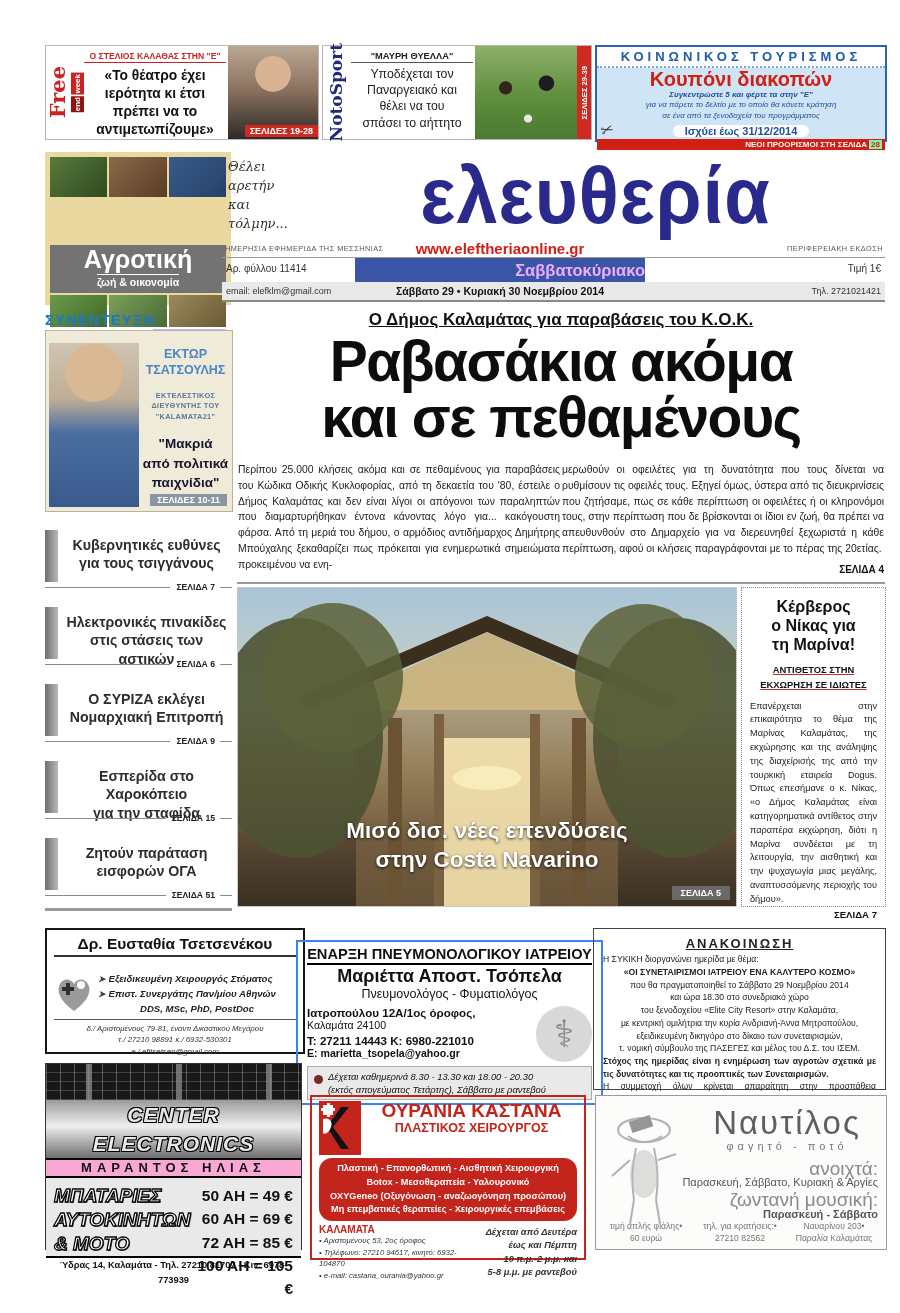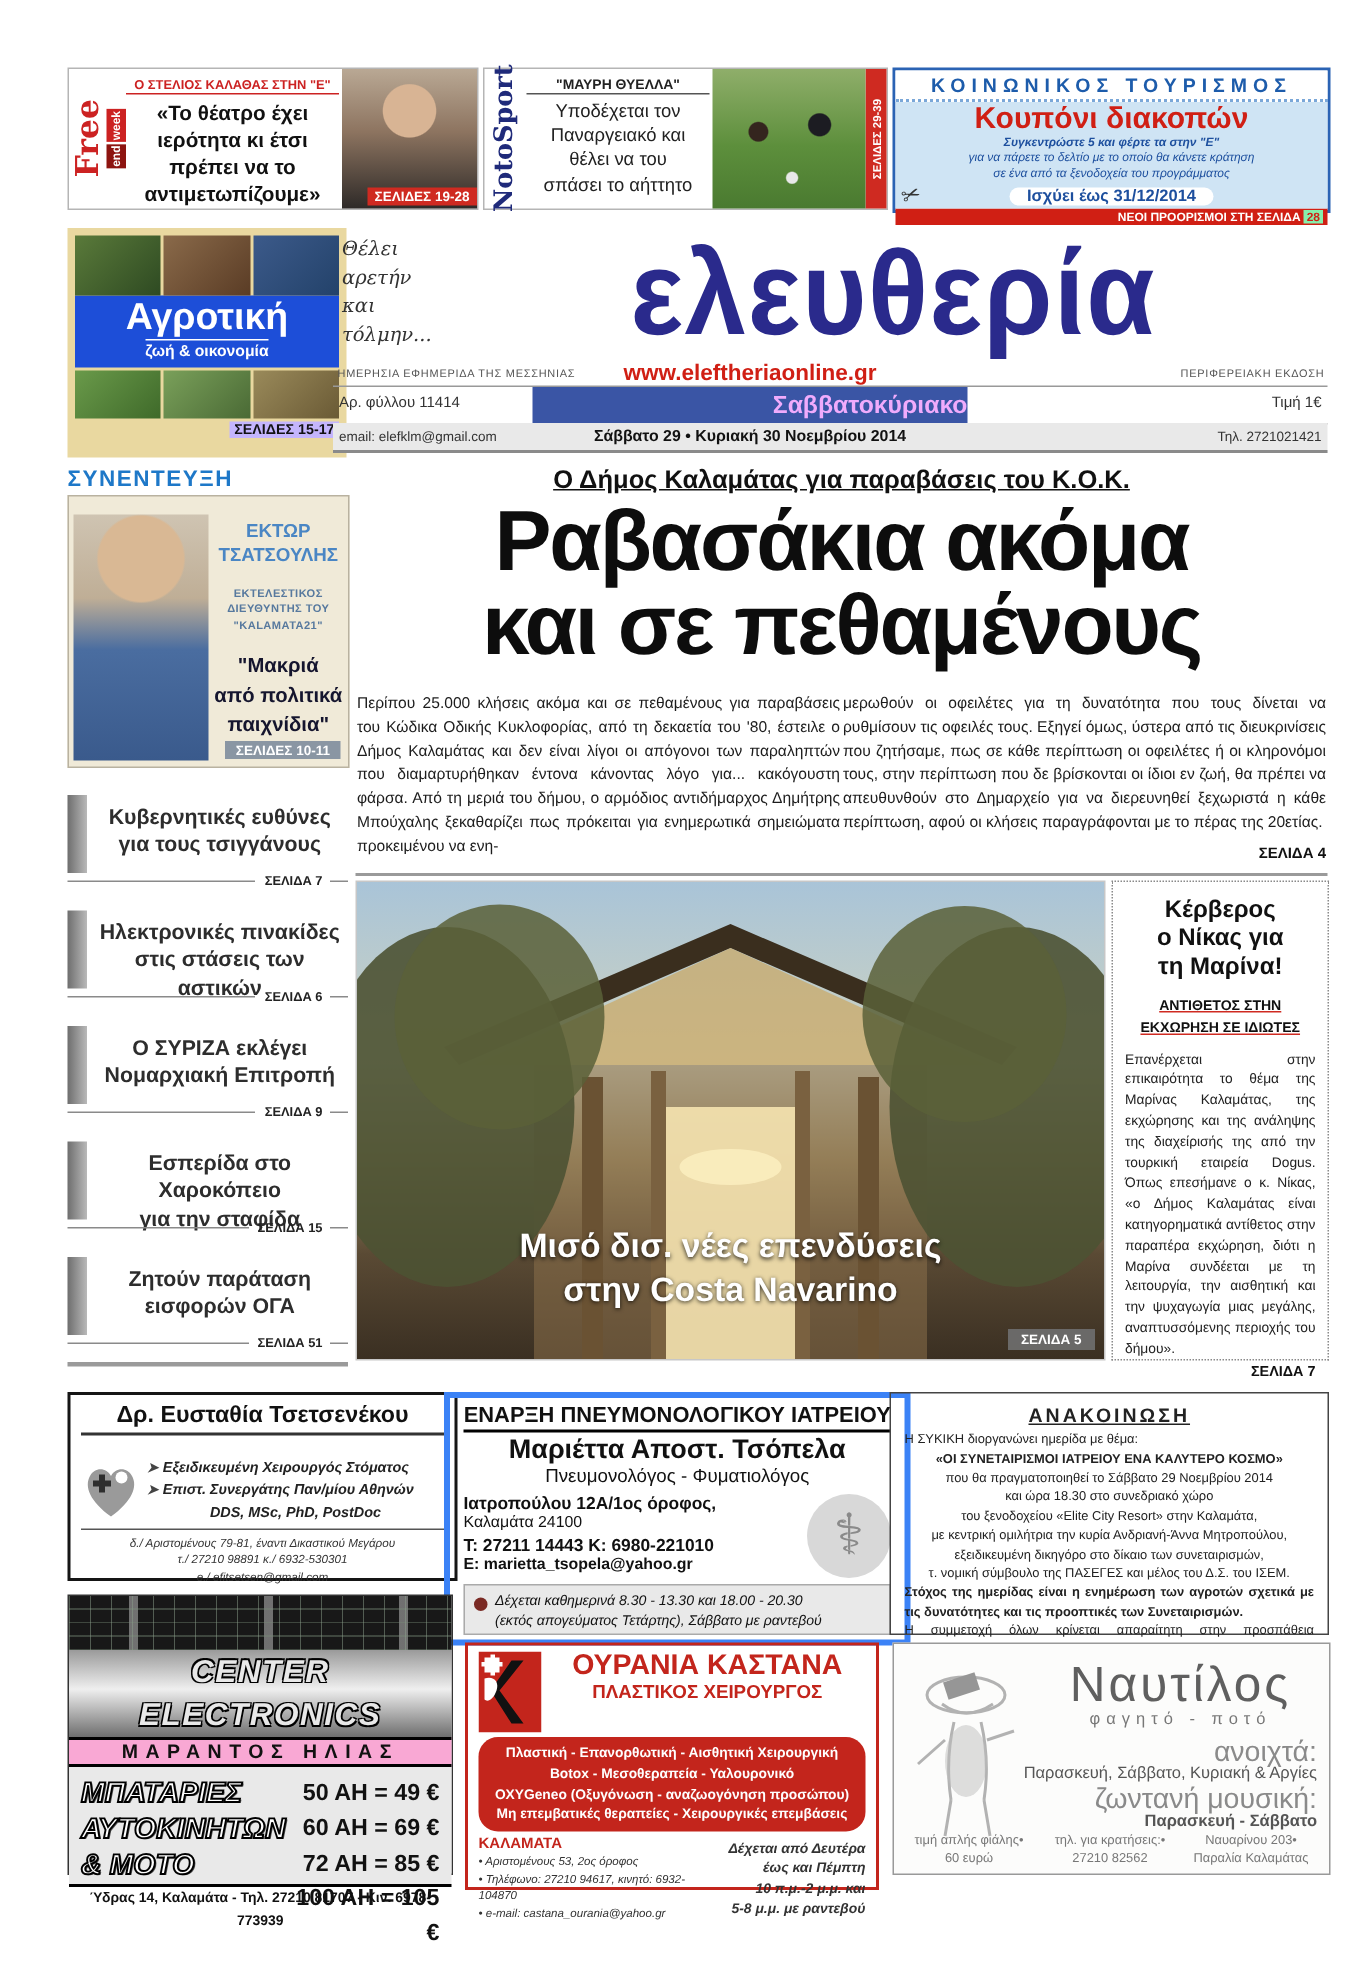--- a/index.html
+++ b/index.html
@@ -28,21 +28,21 @@
   .coupon-mid{background:#cfe4f4;flex:1;position:relative;text-align:center;padding-top:1px;}
   .coupon-t{color:#d01f14;font-weight:bold;font-size:20px;line-height:1.05;}
   .coupon-s{color:#1d4f9e;font-size:8px;font-style:italic;line-height:1.3;}
   .coupon-pill{display:inline-block;background:#fff;border-radius:9px;color:#1d4f9e;
                font-weight:bold;font-size:11px;padding:0 12px;margin-top:2px;}
   .coupon-f{background:#d01f14;color:#fff;font-weight:bold;font-size:8px;text-align:right;
             padding:1px 3px;}
   .coupon-f .num{background:#86efac;color:#d01f14;padding:0 2px;margin-left:2px;}
   
   .agro{background:#e9d8a0;padding:5px;}
-  .agro-band{background:#1d4ed8;color:#fff;text-align:center;padding:2px 0 3px;}
+  .agro-band{background:#737373;color:#fff;text-align:center;padding:2px 0 3px;margin-top:48px;}
   .agro-t{font-weight:bold;font-size:25px;line-height:1;}
   .agro-s{font-weight:bold;font-size:10.5px;border-top:1px solid #fff;display:inline-block;padding-top:1px;}
   .ph{background:#7a9a5a;}
   .motto{font-family:"DejaVu Serif",serif;font-style:italic;font-size:13px;line-height:1.45;color:#333;}
   .logo{color:#2a2a8c;font-weight:bold;font-size:74px;letter-spacing:1px;line-height:1;
         transform:scaleY(1.08);transform-origin:top left;}
   .site{color:#d01f14;font-weight:bold;font-size:15px;}
   .tiny{font-size:7.3px;color:#555;letter-spacing:.5px;}
   .mh-row{border-top:1px solid #999;border-bottom:1px solid #999;}
   .bluebar{background:#3a55a5;color:#f0abfc;font-weight:bold;font-size:16.5px;text-align:right;line-height:24px;}
@@ -72,21 +72,21 @@
   .kerv-t{font-weight:bold;font-size:16px;line-height:1.2;}
   .kerv-s{font-weight:bold;font-size:9.4px;line-height:1.6;text-decoration:underline;
           text-decoration-color:#cf2a21;}
   .kerv-b{font-size:9.2px;line-height:1.5;color:#222;}
   
   .doc{border:2px solid #151515;padding:5px 7px;}
   .doc-t{font-size:15.5px;font-weight:bold;text-align:center;border-bottom:2px solid #333;padding-bottom:2px;}
   .doc-item{font-size:9.6px;font-weight:bold;font-style:italic;color:#222;}
   .arrow{color:#444;font-size:9px;margin-right:3px;}
   .doc-addr{font-size:7.8px;font-style:italic;color:#333;line-height:1.45;border-top:1px solid #555;padding-top:3px;}
-  .pulmo{border:4px solid #3b82f6;padding:4px 9px;}
+  .pulmo{border:2px solid #3b82f6;padding:4px 9px;margin-top:12px;}
   .pulmo-h{font-weight:bold;font-size:14.6px;text-align:center;}
   .pulmo-h span{border-bottom:2px solid #000;padding-bottom:1px;}
   .pulmo-n{font-weight:bold;font-size:18px;text-align:center;line-height:1.15;}
   .pulmo-s{font-size:12.5px;text-align:center;}
   .hoursbox{background:#e9e9e9;border:1px solid #aaa;font-style:italic;font-size:9.4px;
             line-height:1.4;padding:3px 6px 3px 20px;position:relative;}
   .hoursbox .dot{position:absolute;left:6px;top:8px;width:9px;height:9px;border-radius:50%;background:#7a2a24;}
   .annc{border:1px solid #444;padding:5px 9px;font-size:8.6px;line-height:1.48;color:#222;}
   .annc-t{font-weight:bold;font-size:13px;letter-spacing:2px;text-decoration:underline;}
   .ce{border:1px solid #333;}

